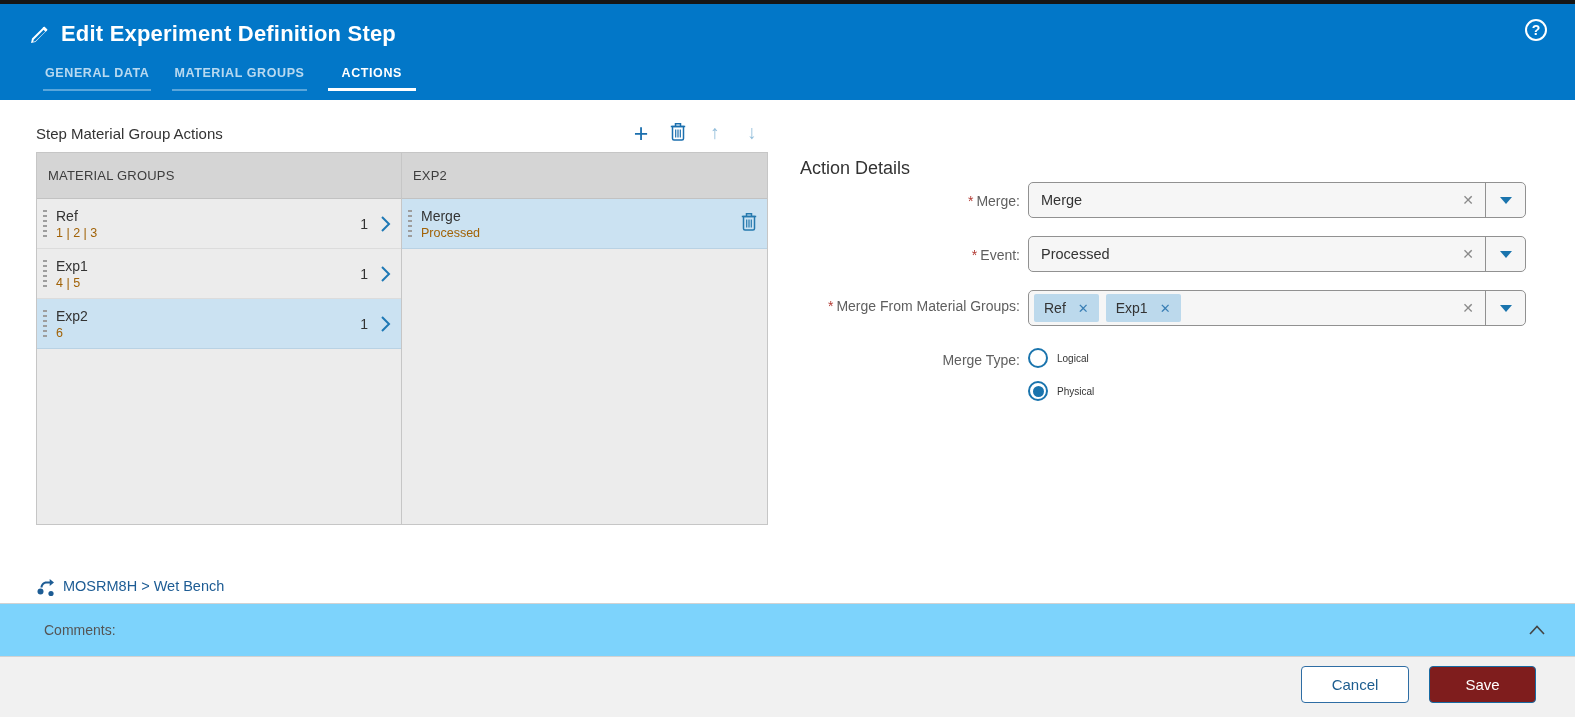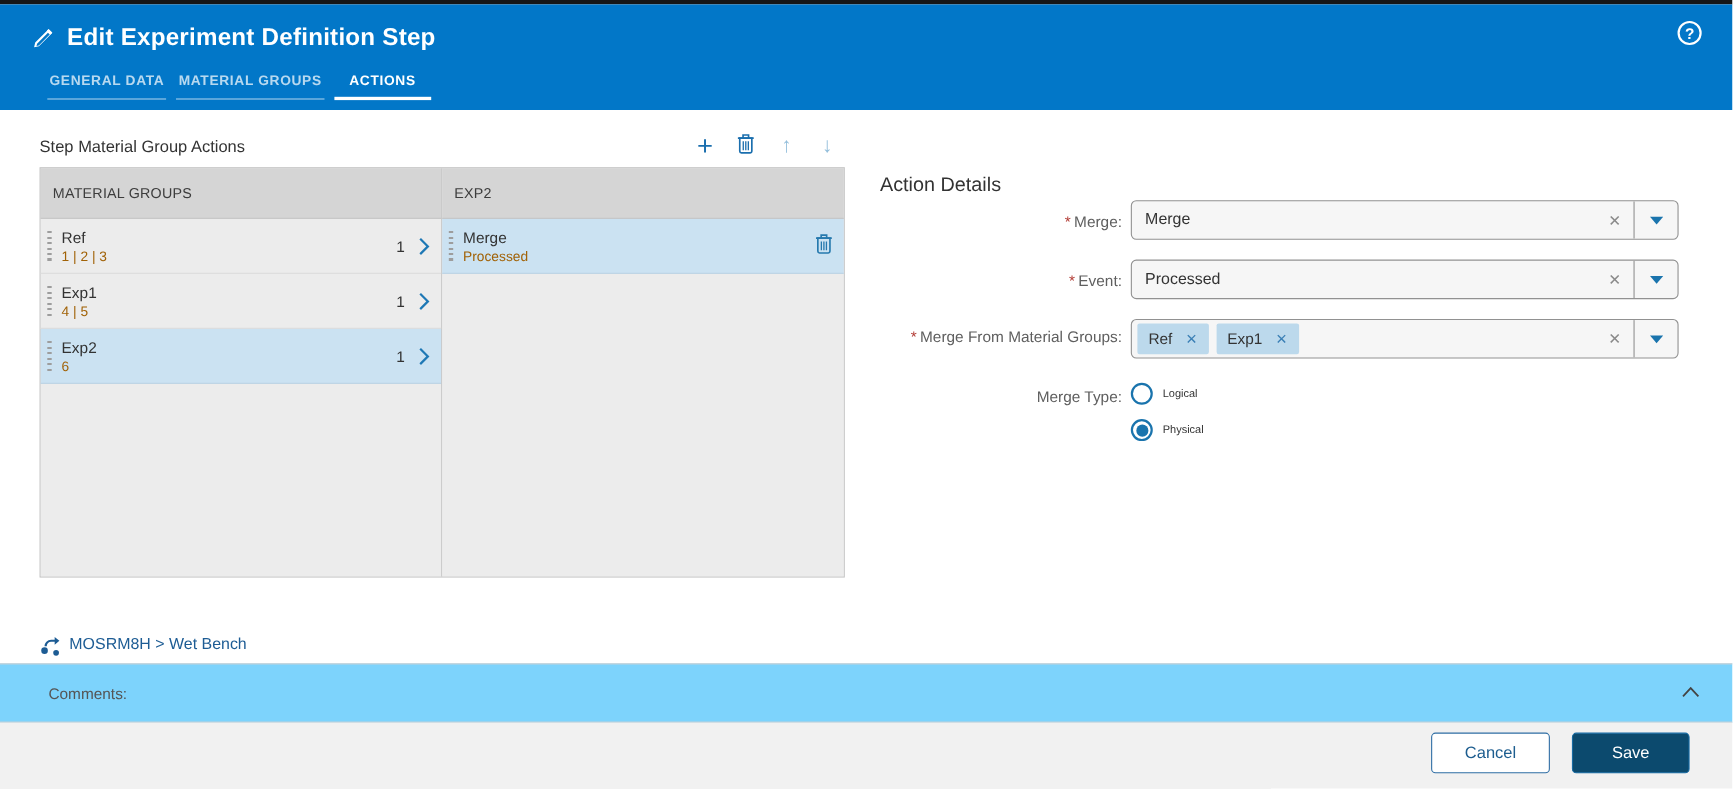--- a/index.html
+++ b/index.html
@@ -17,21 +17,21 @@
   
   .header { position:absolute; left:0; top:4px; width:100%; height:96px; background:#0277c8; }
   .header-title-row { display:flex; align-items:center; gap:12px; padding:17px 0 0 30px; }
   .pencil-icon svg { display:block; }
   .header-title { color:#fff; font-size:22px; font-weight:600; letter-spacing:.2px; }
   .help-btn {
     position:absolute; right:28px; top:15px; width:22px; height:22px;
     border:2px solid #fff; border-radius:50%; color:#fff; font-size:14px; font-weight:700;
     display:flex; align-items:center; justify-content:center; cursor:pointer;
   }
-  .tabs { position:absolute; left:43px; bottom:9px; display:flex; gap:9px; }
+  .tabs { position:absolute; left:43px; bottom:9px; display:flex; gap:21px; }
   .tab {
     font-size:12.5px; font-weight:600; letter-spacing:.6px;
     color:rgba(255,255,255,.72); padding:0 2px 9px 2px;
     border-bottom:2px solid rgba(255,255,255,.35); cursor:pointer;
   }
   .tab.active { color:#fff; border-bottom:3px solid #fff; padding:0 14px 8px 14px; }
 
   
   .left-pane { position:absolute; left:36px; top:118px; width:732px; }
   .section-header { display:flex; align-items:center; justify-content:space-between; height:30px;text-align:right; }
@@ -111,21 +111,21 @@
     display:flex; align-items:center; padding:0 30px 0 44px;
   }
   .comments-label { font-size:14px; color:#555; }
   .collapse-btn { margin-left:auto; cursor:pointer; display:flex; align-items:center; }
 
   
   .footer { position:absolute; left:0; top:657px; width:100%; height:60px; background:#f1f1f1; }
   .btn { position:absolute; top:9px; height:37px; border-radius:4px; font-size:15px;
     font-family:"Liberation Sans",sans-serif; display:flex; align-items:center; justify-content:center; cursor:pointer; }
   .btn-cancel { right:166px; width:108px; background:#fff; border:1px solid #2e6da4; color:#1d5d8f; }
-  .btn-save { right:39px; width:107px; background:#0c4a6e; border:1px solid #176ba3; color:#fff; }
+  .btn-save { right:39px; width:107px; background:#7f1d1d; border:1px solid #176ba3; color:#fff; }
 </style>
 </head>
 <body>
 
 <div class="dialog">
 
   <div class="top-strip"></div>
 
   <div class="header">
     <div class="header-title-row">

